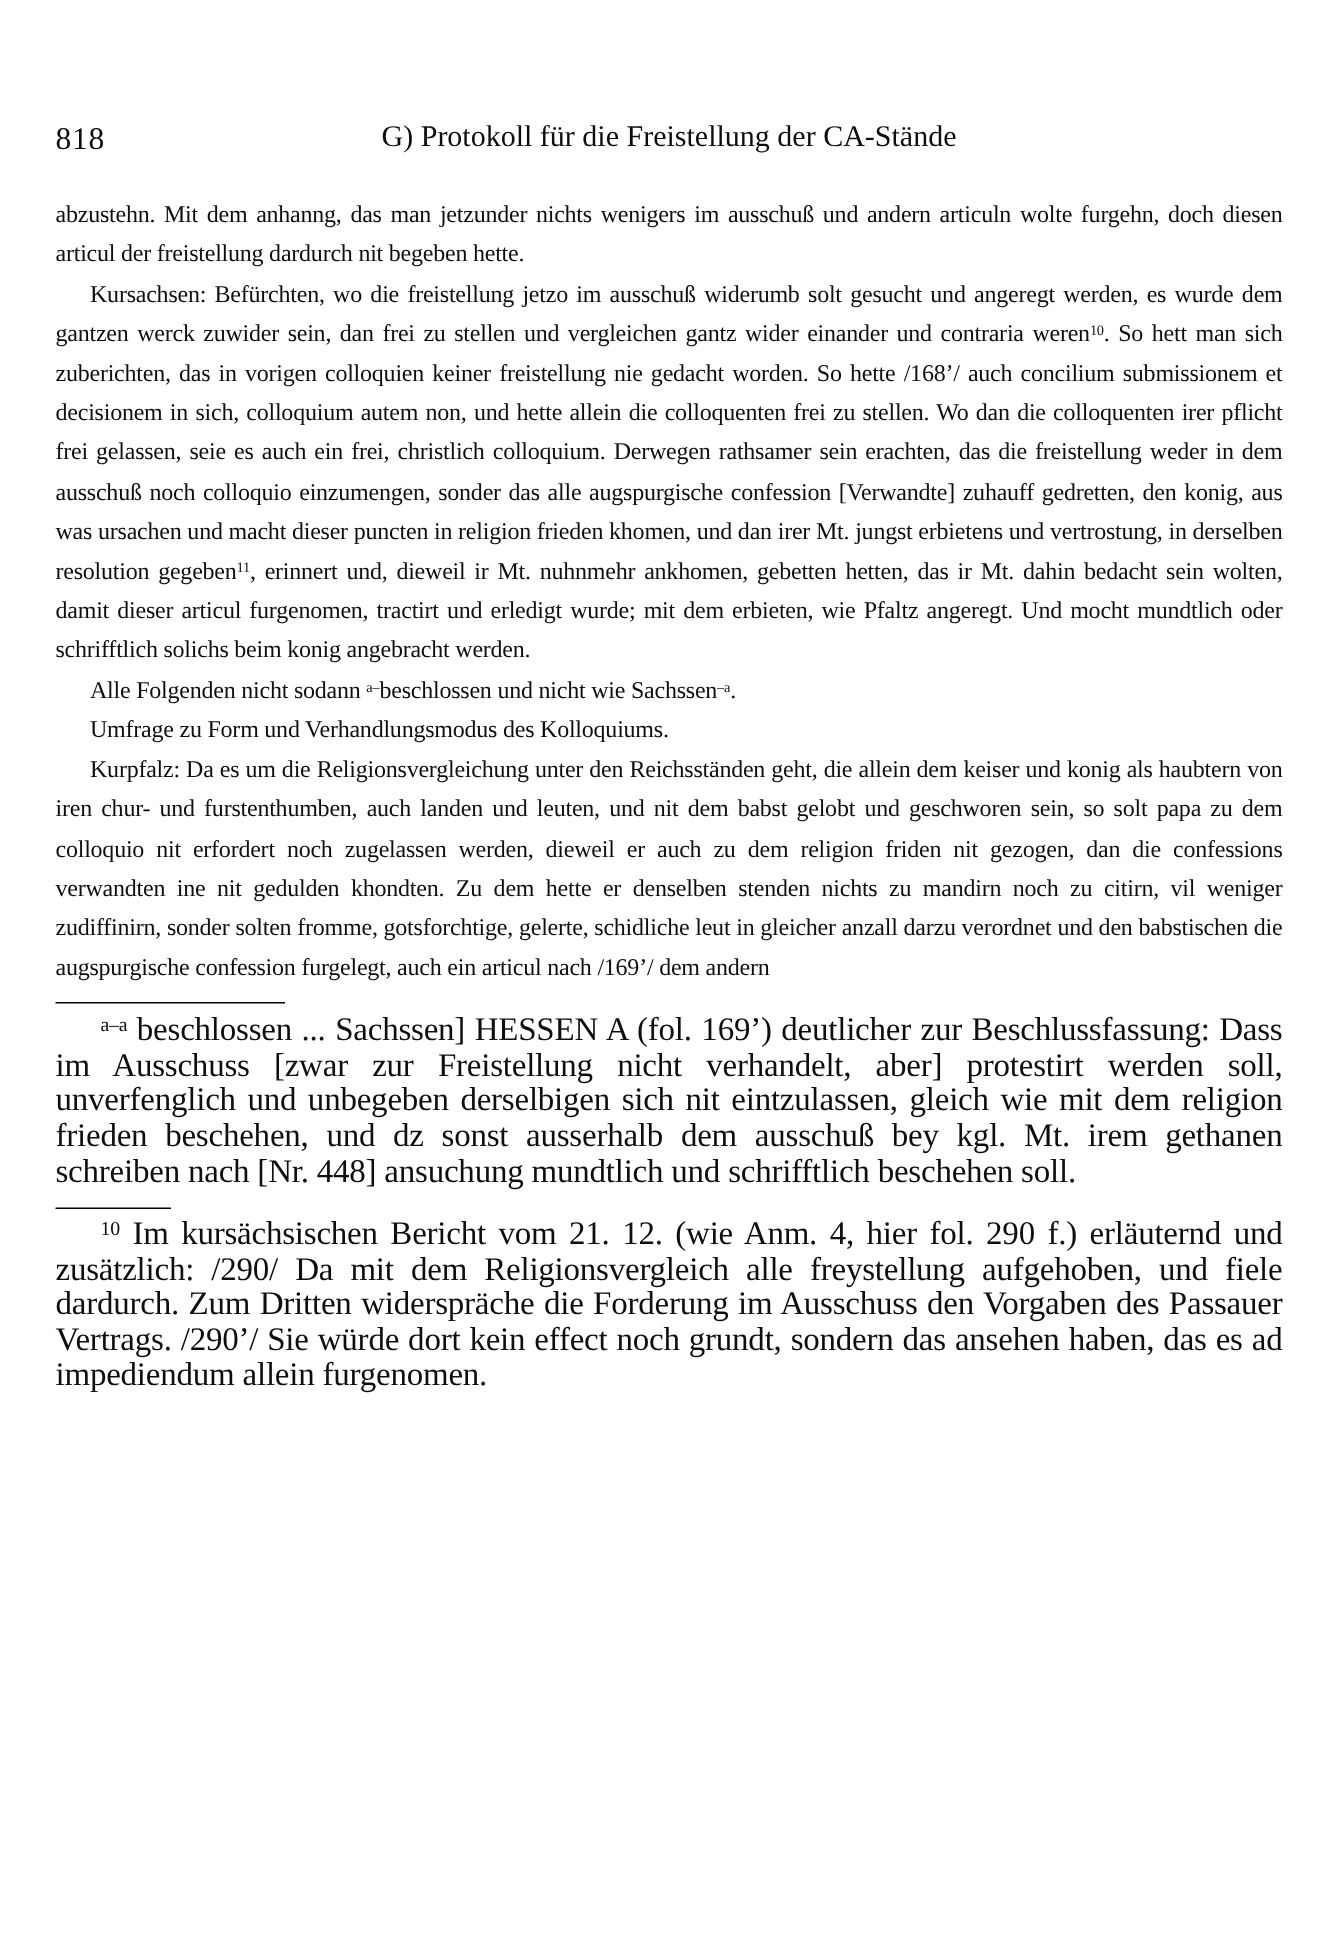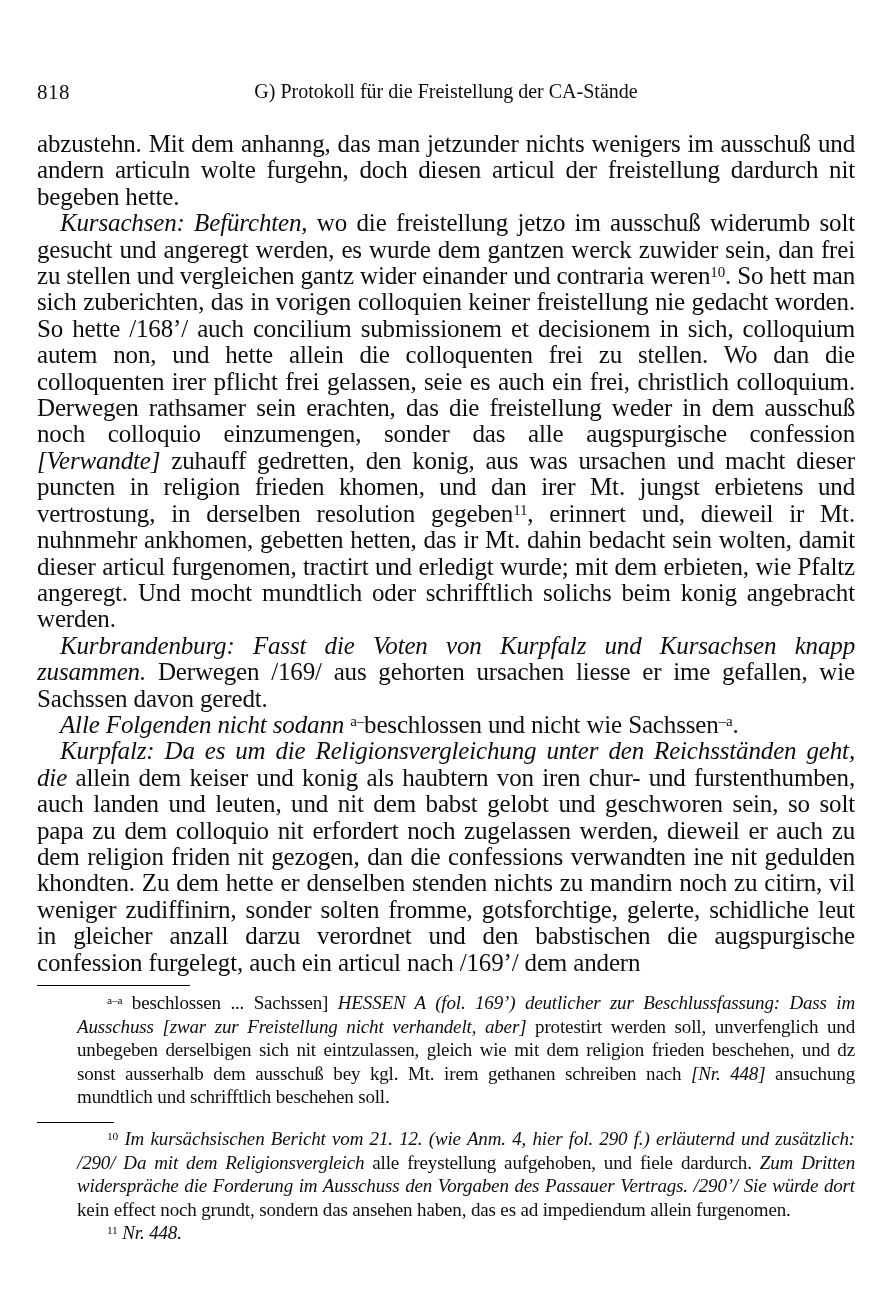--- a/index.html
+++ b/index.html
@@ -28,74 +28,72 @@
     font-size: 21px;
     letter-spacing: 0.5px;
   }
   .head-title {
     display: block;
     text-align: center;
     font-size: 20px;
   }
   
   .body-text p {
-    font-size: 25px;
+    font-size: 16px;
     line-height: 26.4px;
     text-align: justify;
     letter-spacing: -0.15px;
   }
   .body-text p.indent { text-indent: 23px; }
-  .it { font-style: italic; }
+  .it { }
   sup {
     font-size: 0.6em;
     vertical-align: baseline;
     position: relative;
     top: -0.45em;
     line-height: 0;
   }
   
   .footnotes { margin-top: 9px; }
   .fn-rule {
     height: 0;
     border-top: 1.6px solid #000;
   }
   .rule-a { width: 153px; margin: 5px 0 5px 0; }
   .rule-b { width: 77px;  margin: 13px 0 4px 0; }
   .fn-block p {
-    font-size: 19px;
+    font-size: 22px;
     line-height: 23.6px;
     text-align: justify;
     text-indent: 30px;
     letter-spacing: -0.15px;
-    margin-left: 40px;
   }
 </style>
 </head>
 <body>
 
 <div class="page">
 
   <header class="running-head">
     <span class="pagenum">818</span>
     <span class="head-title">G) Protokoll für die Freistellung der CA-Stände</span>
   </header>
 
   <main class="body-text" id="main-text">
       <p class=""><span>abzustehn. Mit dem anhanng, das man jetzunder nichts wenigers im ausschuß und andern articuln wolte furgehn, doch diesen articul der freistellung dardurch nit begeben hette.</span></p>
       <p class="indent"><span class="it">Kursachsen: Befürchten,</span><span> wo die freistellung jetzo im ausschuß widerumb solt gesucht und angeregt werden, es wurde dem gantzen werck zuwider sein, dan frei zu stellen und vergleichen gantz wider einander und contraria weren</span><sup>10</sup><span>. So hett man sich zuberichten, das in vorigen colloquien keiner freistellung nie gedacht worden. So hette /168’/ auch concilium submissionem et decisionem in sich, colloquium autem non, und hette allein die colloquenten frei zu stellen. Wo dan die colloquenten irer pflicht frei gelassen, seie es auch ein frei, christlich colloquium. Derwegen rathsamer sein erachten, das die freistellung weder in dem ausschuß noch colloquio einzumengen, sonder das alle augspurgische confession </span><span class="it">[Verwandte]</span><span> zuhauff gedretten, den konig, aus was ursachen und macht dieser puncten in religion frieden khomen, und dan irer Mt. jungst erbietens und vertrostung, in derselben resolution gegeben</span><sup>11</sup><span>, erinnert und, dieweil ir Mt. nuhnmehr ankhomen, gebetten hetten, das ir Mt. dahin bedacht sein wolten, damit dieser articul furgenomen, tractirt und erledigt wurde; mit dem erbieten, wie Pfaltz angeregt. Und mocht mundtlich oder schrifftlich solichs beim konig angebracht werden.</span></p>
-      <p class="indent"><span class="it">Kurbrandenburg: Fasst die Voten von Kurpfalz und Kursachsen knapp zusammen.</span><span> Derwegen /169/ aus gehorten ursachen liesse er ime gefallen, wie Sachssen davon geredt.</span></p>
       <p class="indent"><span class="it">Alle Folgenden nicht sodann </span><sup>a–</sup><span>beschlossen und nicht wie Sachssen</span><sup>–a</sup><span>.</span></p>
+      <p class="indent"><span class="it">Umfrage zu Form und Verhandlungsmodus des Kolloquiums.</span></p>
       <p class="indent"><span class="it">Kurpfalz: Da es um die Religionsvergleichung unter den Reichsständen geht, die</span><span> allein dem keiser und konig als haubtern von iren chur- und furstenthumben, auch landen und leuten, und nit dem babst gelobt und geschworen sein, so solt papa zu dem colloquio nit erfordert noch zugelassen werden, dieweil er auch zu dem religion friden nit gezogen, dan die confessions verwandten ine nit gedulden khondten. Zu dem hette er denselben stenden nichts zu mandirn noch zu citirn, vil weniger zudiffinirn, sonder solten fromme, gotsforchtige, gelerte, schidliche leut in gleicher anzall darzu verordnet und den babstischen die augspurgische confession furgelegt, auch ein articul nach /169’/ dem andern</span></p>
     </main>
 
   <section class="footnotes">
     <div class="fn-rule rule-a"></div>
     <div class="fn-block" id="apparatus-block">
         <p class="indent"><sup>a–a</sup><span> beschlossen ... Sachssen] </span><span class="it">HESSEN A (fol. 169’) deutlicher zur Beschlussfassung: Dass im Ausschuss [zwar zur Freistellung nicht verhandelt, aber]</span><span> protestirt werden soll, unverfenglich und unbegeben derselbigen sich nit eintzulassen, gleich wie mit dem religion frieden beschehen, und dz sonst ausserhalb dem ausschuß bey kgl. Mt. irem gethanen schreiben nach </span><span class="it">[Nr. 448]</span><span> ansuchung mundtlich und schrifftlich beschehen soll.</span></p>
       </div>
     <div class="fn-rule rule-b"></div>
     <div class="fn-block" id="numbered-footnotes">
         <p class="indent"><sup>10</sup><span class="it"> Im kursächsischen Bericht vom 21. 12. (wie Anm. 4, hier fol. 290 f.) erläuternd und zusätzlich: /290/ Da mit dem Religionsvergleich</span><span> alle freystellung aufgehoben, und fiele dardurch. </span><span class="it">Zum Dritten widerspräche die Forderung im Ausschuss den Vorgaben des Passauer Vertrags. /290’/ Sie würde dort</span><span> kein effect noch grundt, sondern das ansehen haben, das es ad impediendum allein furgenomen.</span></p>
-        <p class="indent"><sup>11</sup><span class="it"> Nr. 448.</span></p>
       </div>
   </section>
 
 </div>
 
 </body></html>

